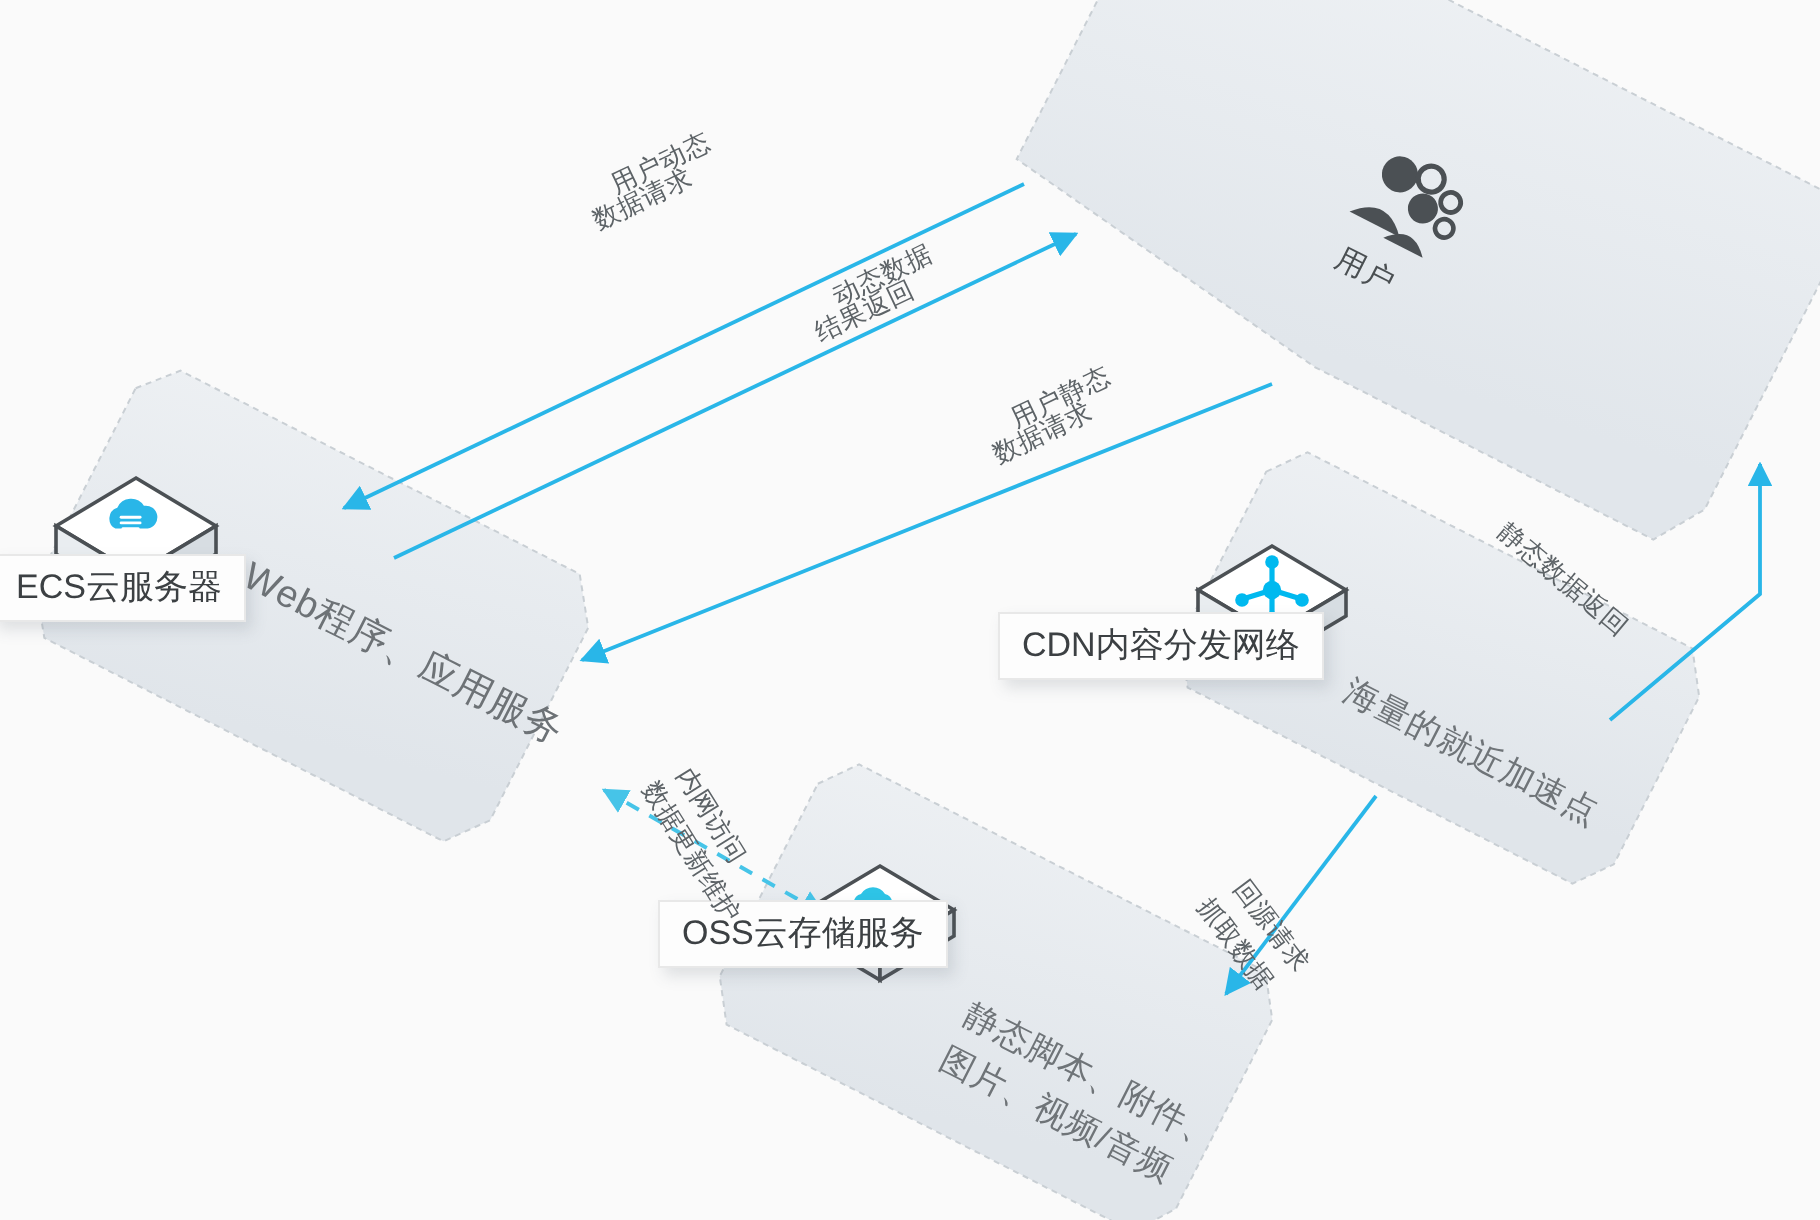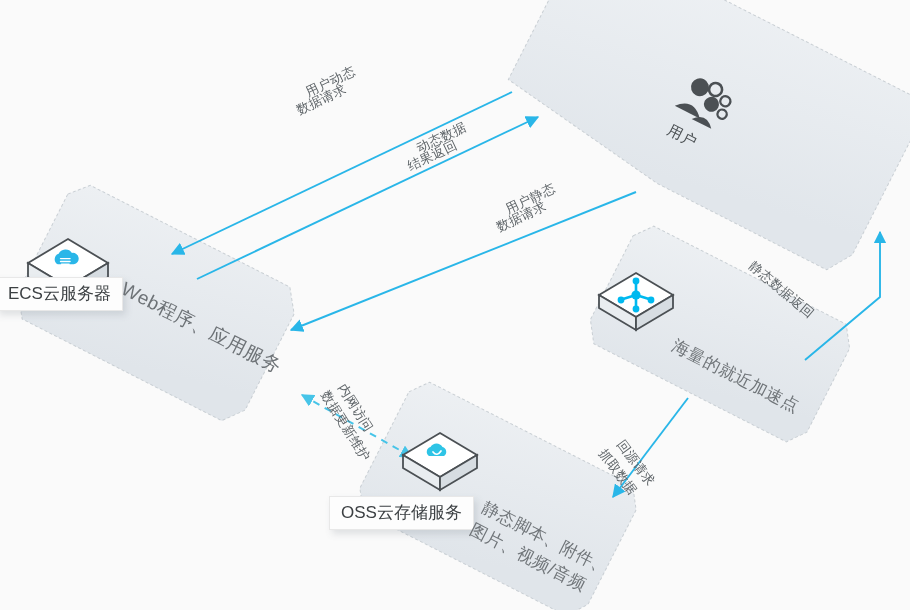--- a/index.html
+++ b/index.html
@@ -170,35 +170,36 @@
           <line x1="43" y1="27" x2="56" y2="31"></line>
           <line x1="43" y1="27" x2="43" y2="39"></line>
           <circle cx="43" cy="27" r="4.6" stroke="none"></circle>
           <circle cx="43" cy="13" r="3.4" stroke="none"></circle>
           <circle cx="28" cy="32" r="3.4" stroke="none"></circle>
           <circle cx="58" cy="32" r="3.4" stroke="none"></circle>
           <circle cx="43" cy="41" r="3.4" stroke="none"></circle>
         </g>
       </svg>
     </div>
+    <div class="chip" style="left:499px;top:306px;">CDN内容分发网络</div>
     <div class="slab-cap cap-cdn" style="left:678px;top:335px;transform:rotate(27deg);">海量的就近加速点</div>
 
     <div class="icon-box" style="left:397px;top:428px;width:86px;height:72px;">
       <svg viewBox="0 0 86 72">
         <path d="M 43 5 L 80 27 L 43 49 L 6 27 Z" fill="#ffffff" stroke="#4b5054" stroke-width="1.8"></path>
         <path d="M 6 27 L 6 40 L 43 62 L 43 49 Z" fill="#e9edf0" stroke="#4b5054" stroke-width="1.8"></path>
         <path d="M 80 27 L 80 40 L 43 62 L 43 49 Z" fill="#d7dde2" stroke="#4b5054" stroke-width="1.8"></path>
 
         <g transform="translate(28,18)">
           <path d="M 4 10 a 5 5 0 0 1 1.5 -9 a 7 7 0 0 1 12 0 a 5 5 0 0 1 1.5 9 z" fill="#2ec4e6"></path>
           <path d="M 8 6 q 4 5 8 -1" stroke="#ffffff" stroke-width="1.7" fill="none" stroke-linecap="round"></path>
         </g>
       </svg>
     </div>
-    <div class="chip" style="left:329px;top:496px;text-align:center;">OSS云存储服务</div>
+    <div class="chip" style="left:329px;top:450px;text-align:center;">OSS云存储服务</div>
     <div class="slab-cap cap-oss" style="left:488px;top:497px;transform:rotate(27deg);">静态脚本、附件、</div>
     <div class="slab-cap cap-oss" style="left:476px;top:519px;transform:rotate(27deg);">图片、视频/音频</div>
 
     <div class="arrow-cap" style="left:303px;top:86px;transform:rotate(-25.5deg);">用户动态</div>
     <div class="arrow-cap" style="left:294px;top:104px;transform:rotate(-25.5deg);">数据请求</div>
 
     <div class="arrow-cap" style="left:414px;top:142px;transform:rotate(-25.5deg);">动态数据</div>
     <div class="arrow-cap" style="left:405px;top:160px;transform:rotate(-25.5deg);">结果返回</div>
 
     <div class="arrow-cap" style="left:503px;top:203px;transform:rotate(-25.5deg);">用户静态</div>

